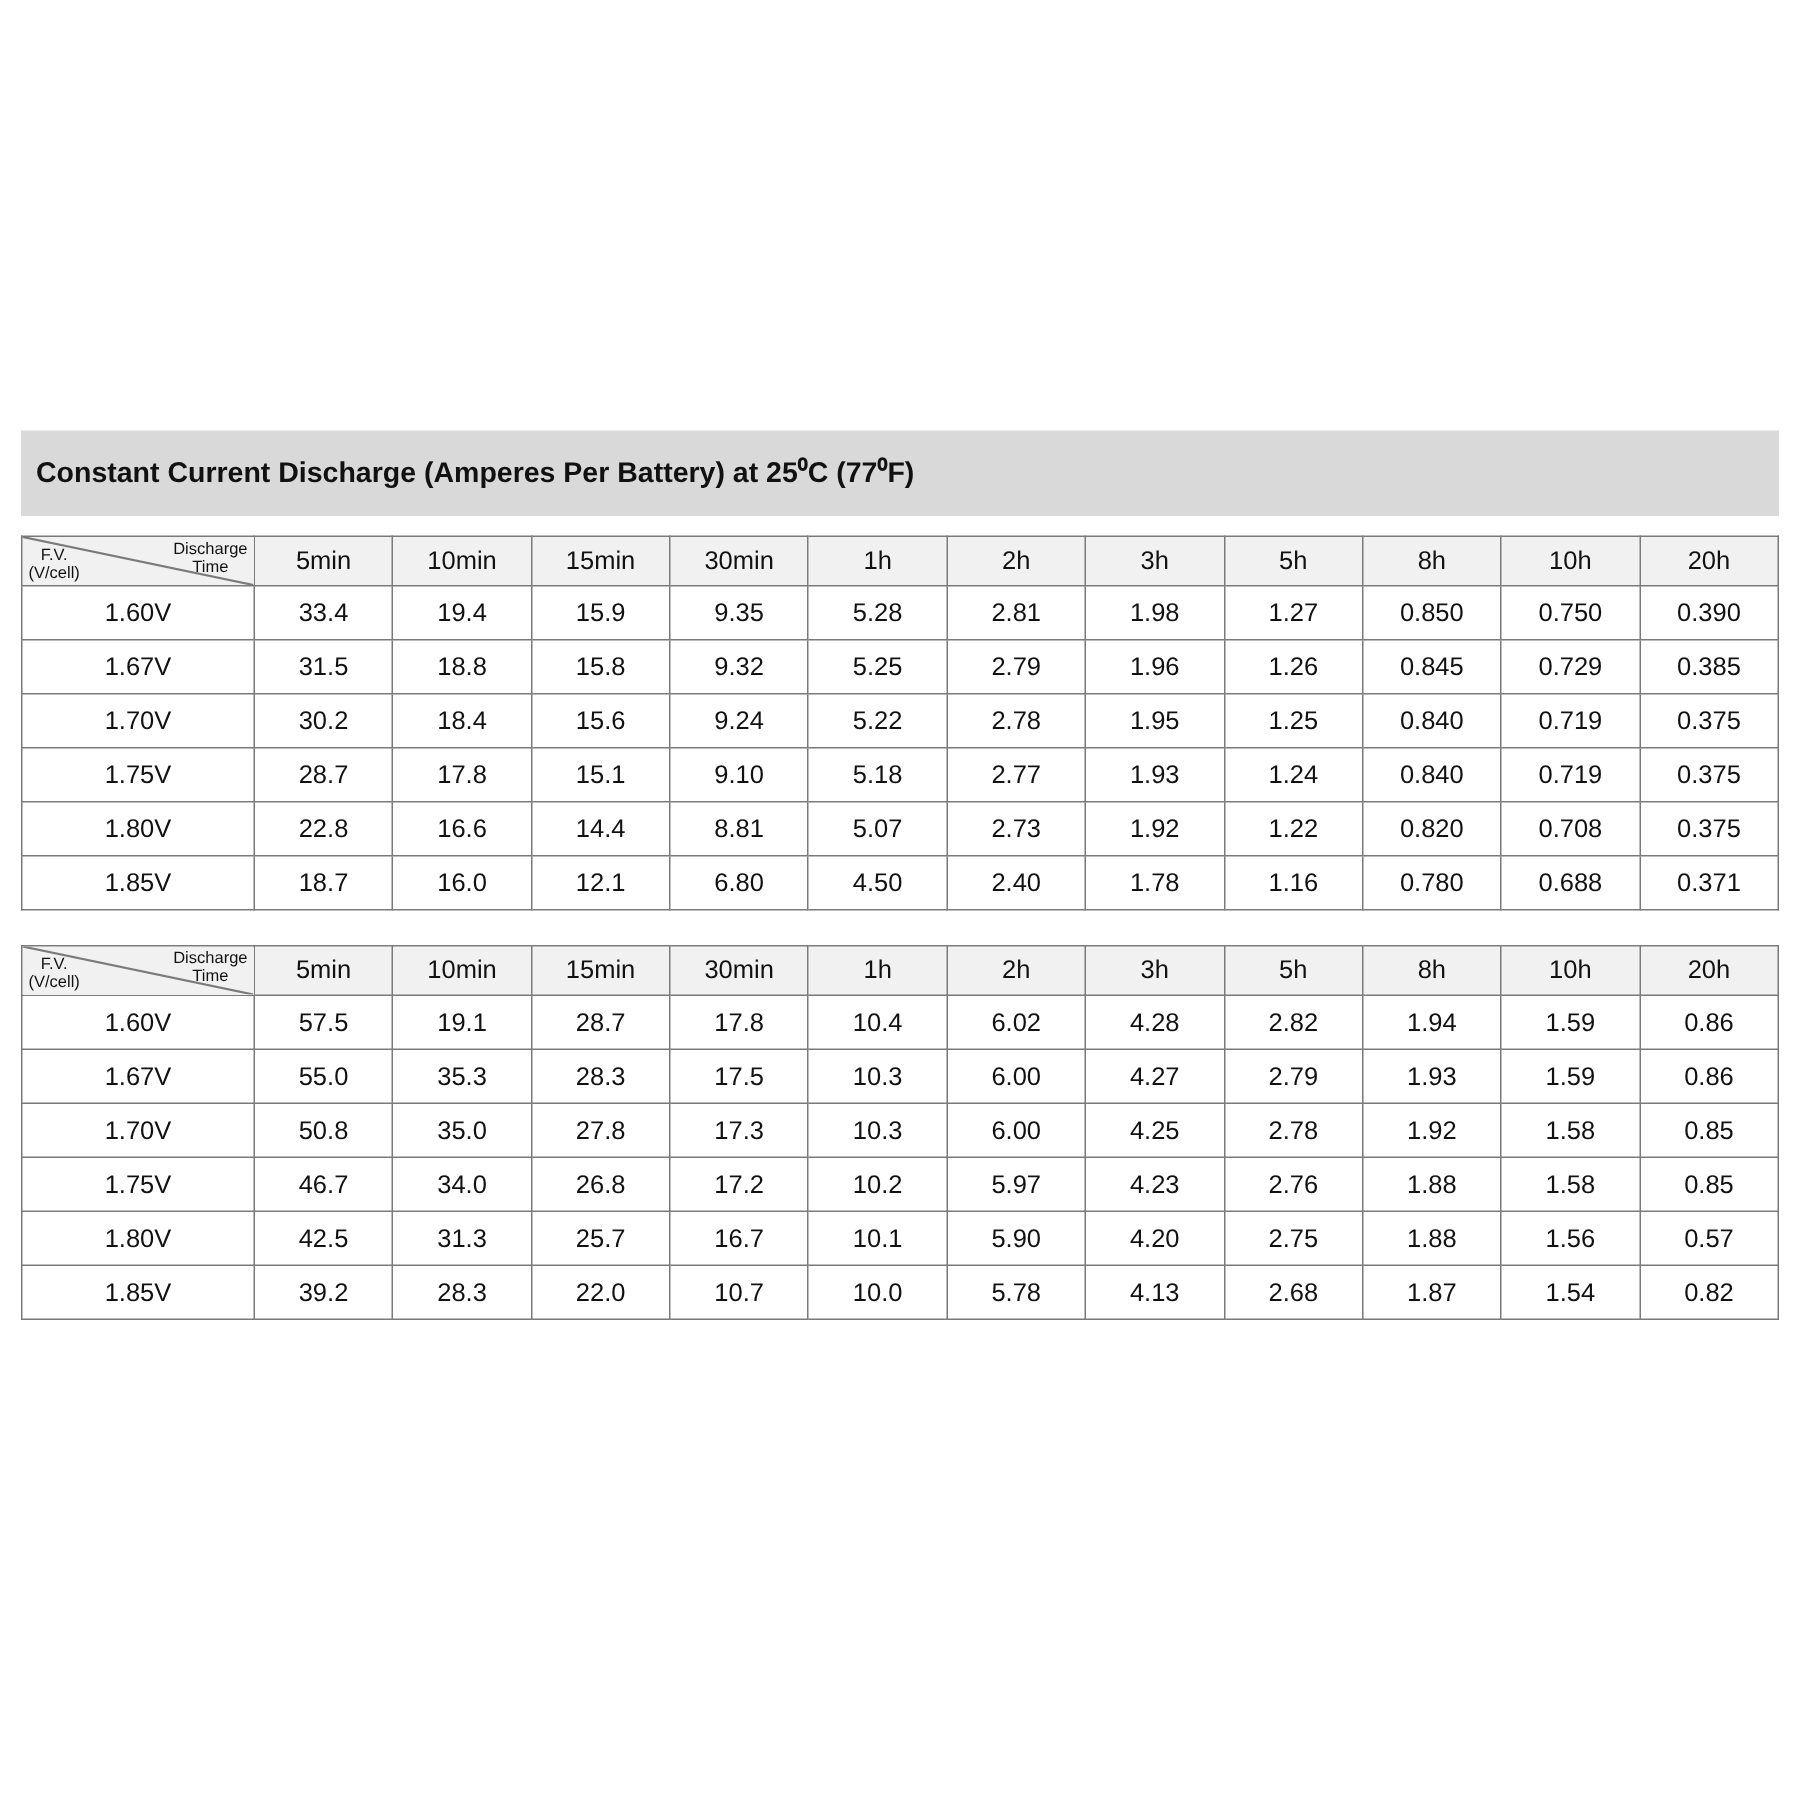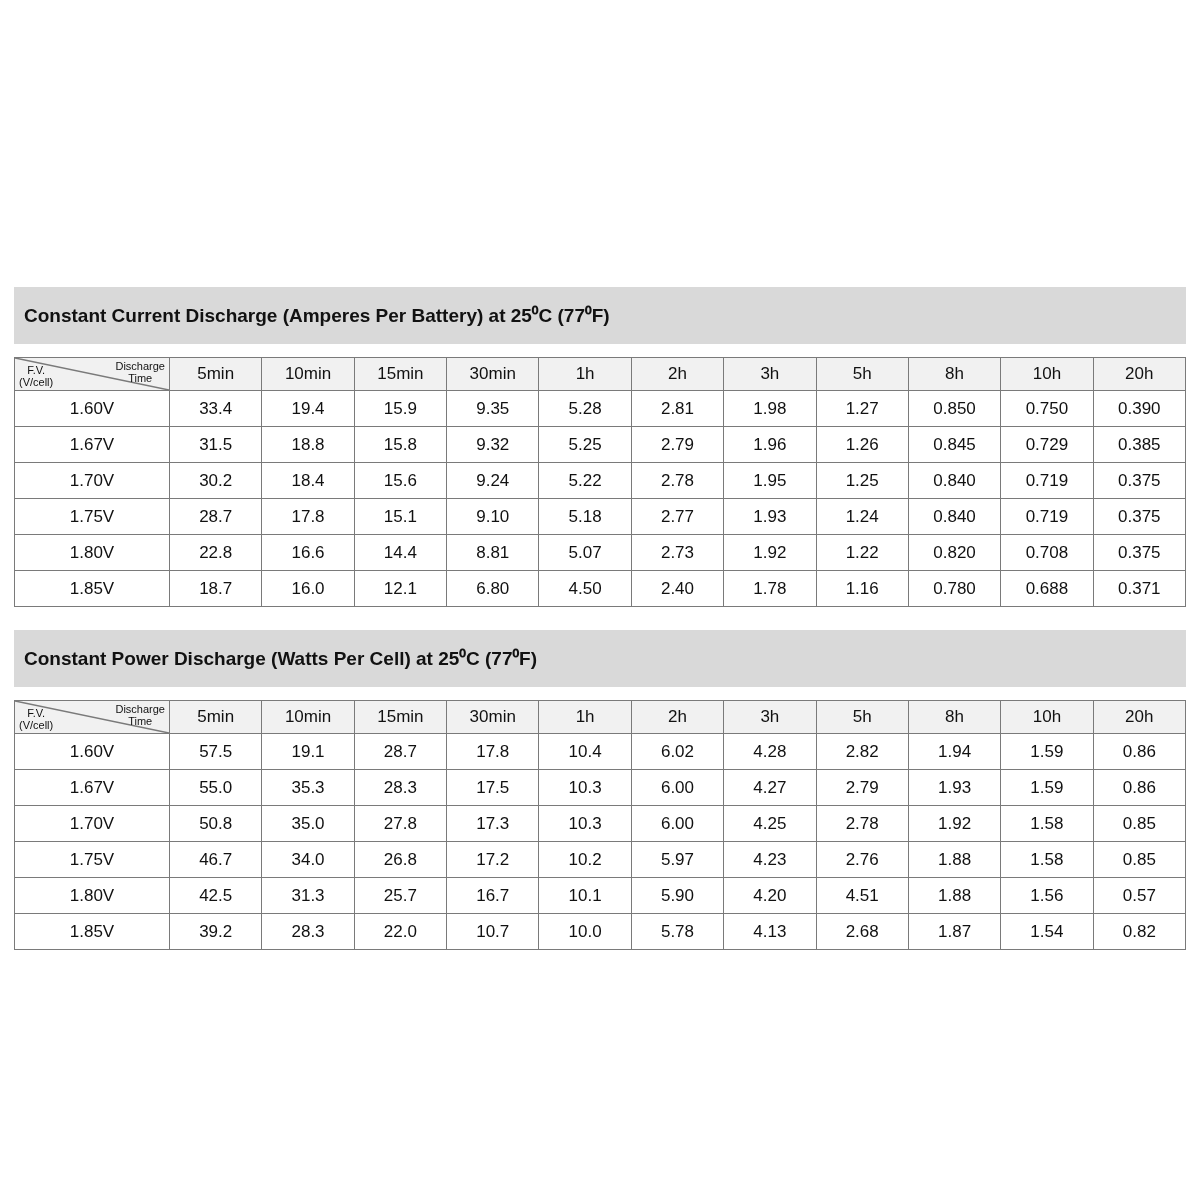--- a/index.html
+++ b/index.html
@@ -191,21 +191,20 @@
             <td>1.16</td>
             <td>0.780</td>
             <td>0.688</td>
             <td>0.371</td>
           </tr>
         </tbody>
     </table>
   </div>
 
   <div class="section">
-    <div class="section-title">Constant Power Discharge (Watts Per Cell) at 25⁰C (77⁰F)</div>
     <table class="data-table" data-table="1">
       <thead>
         <tr>
           <th class="corner">
             <svg class="corner-svg" viewBox="0 0 100 100" preserveAspectRatio="none">
               <line x1="0" y1="0" x2="100" y2="100" stroke="#7a7a7a" stroke-width="1.5" vector-effect="non-scaling-stroke"></line>
             </svg>
             <div class="corner-top-right">
               <div>Discharge</div>
               <div>Time</div>
@@ -287,21 +286,21 @@
           </tr>
           <tr>
             <td>1.80V</td>
             <td>42.5</td>
             <td>31.3</td>
             <td>25.7</td>
             <td>16.7</td>
             <td>10.1</td>
             <td>5.90</td>
             <td>4.20</td>
-            <td>4.51</td>
+            <td>2.75</td>
             <td>1.88</td>
             <td>1.56</td>
             <td>0.57</td>
           </tr>
           <tr>
             <td>1.85V</td>
             <td>39.2</td>
             <td>28.3</td>
             <td>22.0</td>
             <td>10.7</td>

